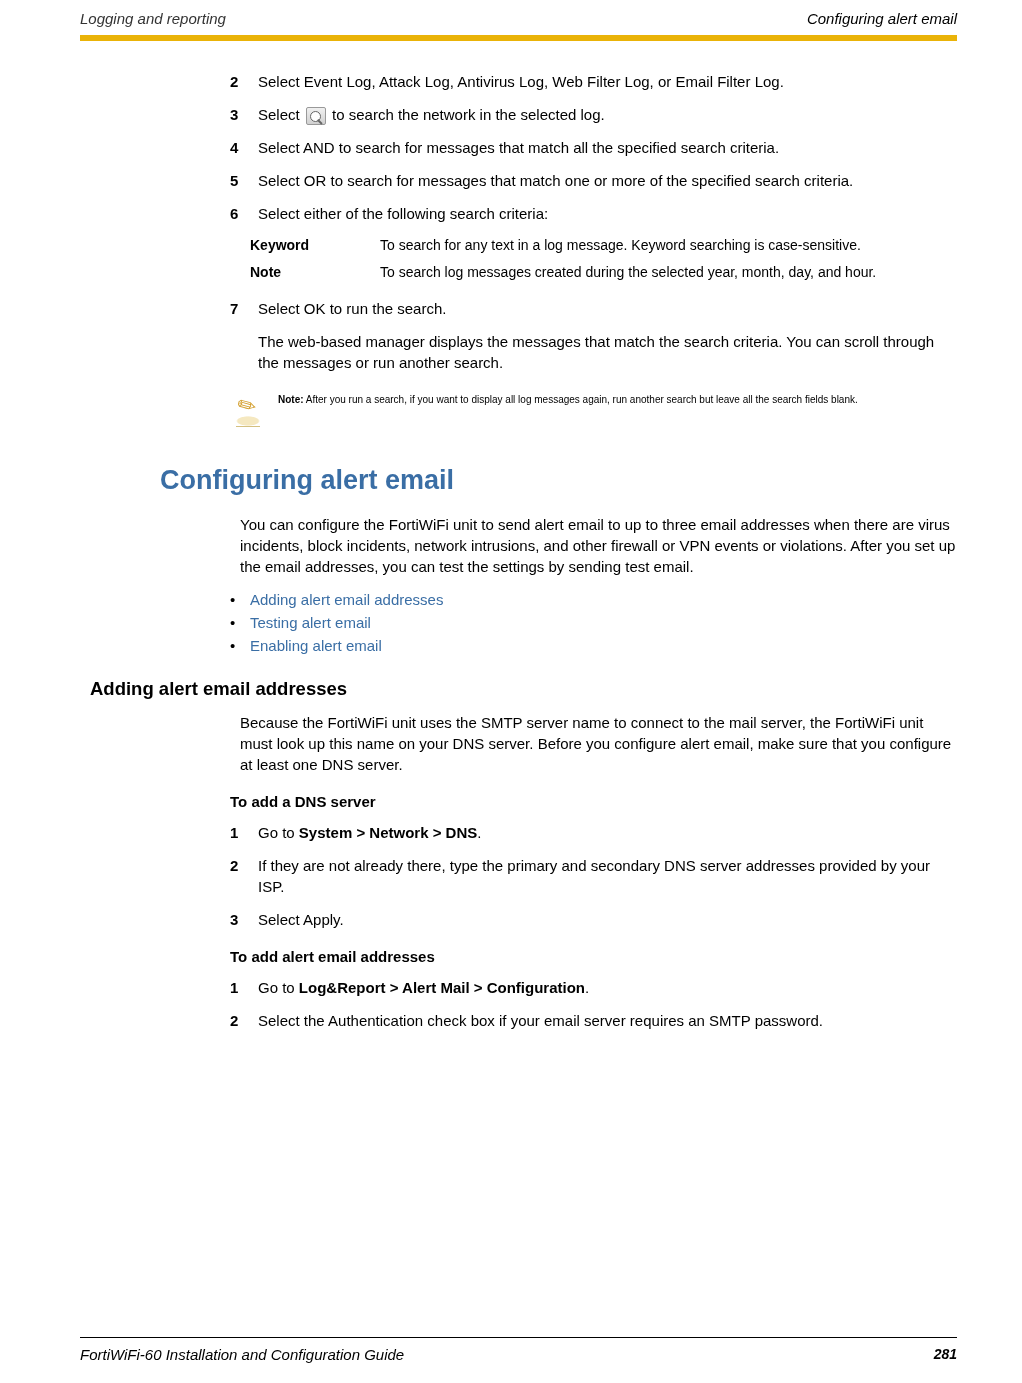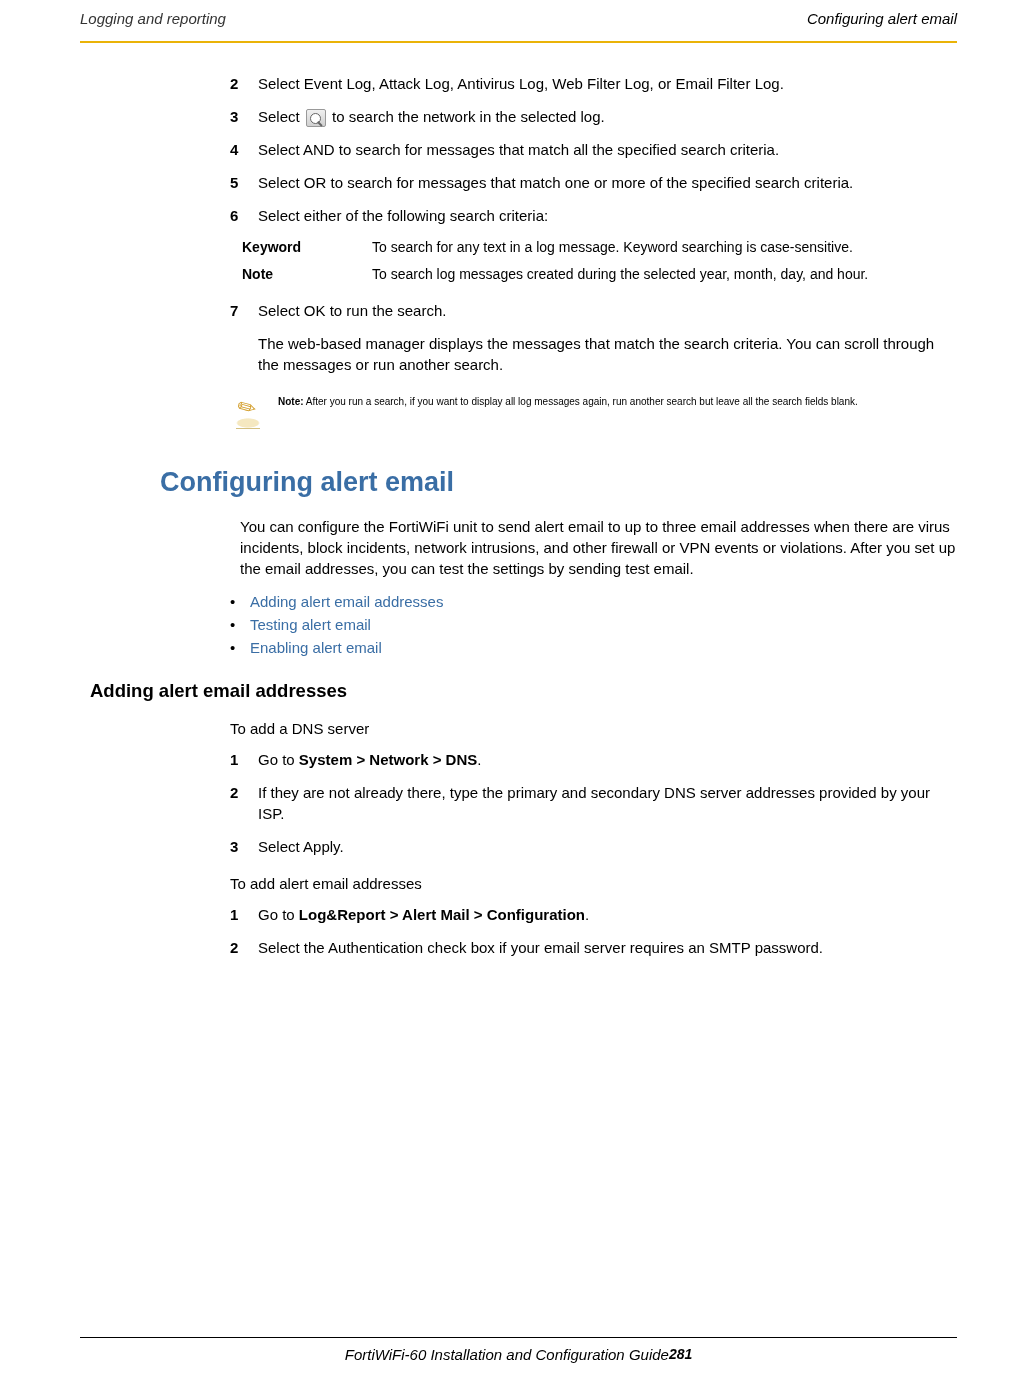--- a/index.html
+++ b/index.html
@@ -19,22 +19,22 @@
     }
     .page {
       padding: 10px 65px 20px 80px;
     }
     .header {
       display: flex;
       justify-content: space-between;
       font-style: italic;
       font-size: 15px;
       color: #333;
-      padding-bottom: 14px;
-      border-bottom: 2px solid #eab308;
+      padding-bottom: 8px;
+      border-bottom: 6px solid #eab308;
       margin-bottom: 30px;
     }
     .header-right {
       color: #000;
     }
     .content {
       padding-left: 150px;
     }
     .step {
       display: flex;
@@ -76,21 +76,21 @@
       content: "";
       position: absolute;
       bottom: 2px;
       right: 2px;
       width: 6px;
       height: 1.5px;
       background: #666;
       transform: rotate(45deg);
     }
     .criteria-table {
-      margin-left: 12px;
+      margin-left: 20px;
       margin-top: 8px;
       margin-bottom: 16px;
     }
     .criteria-row {
       display: flex;
       margin-bottom: 8px;
       font-size: 14px;
       line-height: 1.35;
     }
     .criteria-label {
@@ -176,33 +176,33 @@
     .link-list li::before {
       content: "•";
       display: inline-block;
       width: 20px;
     }
     .link-list a {
       color: #3a6ea5;
       text-decoration: none;
     }
     .proc-heading {
-      font-weight: normal;
+      font-weight: bold;
       margin-top: 18px;
       margin-bottom: 12px;
     }
     .footer {
       position: absolute;
       bottom: 20px;
       left: 80px;
       right: 65px;
       border-top: 1px solid #000;
       padding-top: 8px;
       display: flex;
-      justify-content: center;
+      justify-content: space-between;
       font-style: italic;
       font-size: 15px;
     }
     .footer-right {
       font-style: italic;
       font-weight: bold;
       font-size: 14px;
     }
     .step-sub {
       margin-left: 28px;
@@ -279,20 +279,21 @@
     <p class="body-text">You can configure the FortiWiFi unit to send alert email to up to three email addresses when there are virus incidents, block incidents, network intrusions, and other firewall or VPN events or violations. After you set up the email addresses, you can test the settings by sending test email.</p>
 
     <ul class="link-list">
       <li><a href="#">Adding alert email addresses</a></li>
       <li><a href="#">Testing alert email</a></li>
       <li><a href="#">Enabling alert email</a></li>
     </ul>
 
     <h2 class="subsection-title">Adding alert email addresses</h2>
 
+    <p class="body-text">Because the FortiWiFi unit uses the SMTP server name to connect to the mail server, the FortiWiFi unit must look up this name on your DNS server. Before you configure alert email, make sure that you configure at least one DNS server.</p>
 
     <p class="proc-heading">To add a DNS server</p>
 
     <div class="step">
       <span class="step-num">1</span>
       <span class="step-text">
         <span>Go to </span><strong>System &gt; Network &gt; DNS</strong><span>.</span>
       </span>
     </div>
 

